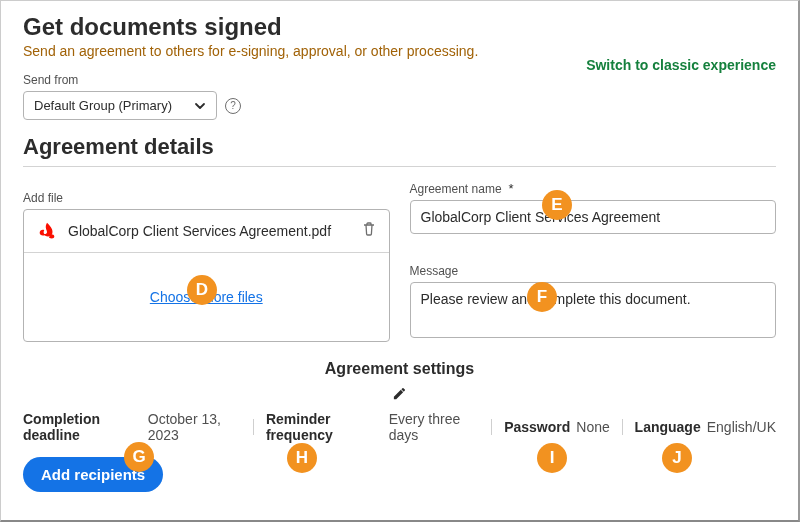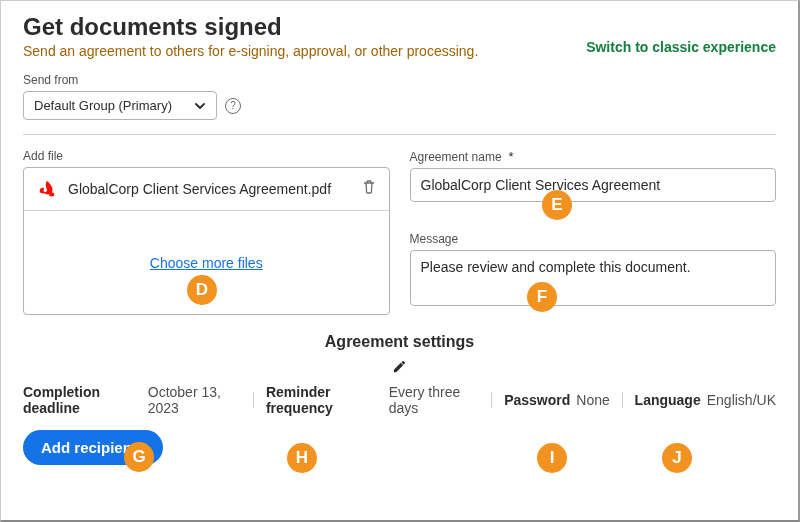--- a/index.html
+++ b/index.html
@@ -16,21 +16,21 @@
     border-right: 2px solid #999;
     border-bottom: 2px solid #888;
   }
   .container {
     padding: 12px 22px 14px 22px;
     position: relative;
   }
   .top-row {
     display: flex;
     justify-content: space-between;
-    align-items: center;
+    align-items: flex-end;
   }
   h1.title {
     font-size: 24px;
     font-weight: 700;
     margin: 0 0 2px 0;
     color: #2c2c2c;
   }
   .subtitle {
     font-size: 14px;
     color: #a16207;
@@ -84,26 +84,27 @@
     color: #2c2c2c;
   }
   .divider {
     border: none;
     border-top: 1px solid #d3d3d3;
     margin: 0 0 14px 0;
   }
   .two-col {
     display: flex;
     gap: 20px;
+    align-items: flex-end;
   }
   .col-left, .col-right { flex: 1; }
   .file-box {
     border: 1px solid #b3b3b3;
     border-radius: 4px;
-    height: 148px;
+    height: 133px;
     display: flex;
     flex-direction: column;
     overflow: hidden;
   }
   .file-row {
     display: flex;
     align-items: center;
     padding: 10px 12px;
     gap: 10px;
     border-bottom: 1px solid #d3d3d3;
@@ -223,20 +224,21 @@
       <span>Default Group (Primary)</span>
       <span class="chevron-down">
         <svg width="12" height="12" viewBox="0 0 12 12">
             <path d="M2 4 L6 8 L10 4" fill="none" stroke="#2c2c2c" stroke-width="1.8" stroke-linecap="round" stroke-linejoin="round"></path>
           </svg>
       </span>
     </div>
     <div class="help-icon">?</div>
   </div>
 
+  <h2 class="section">Agreement details</h2>
   <hr class="divider">
 
   <div class="two-col">
     <div class="col-left">
       <div class="label-small">Add file</div>
       <div class="file-box">
         <div class="file-row">
           <span class="acrobat-icon">
             <svg width="22" height="22" viewBox="0 0 24 24">
                 <path fill="#fa0f00" d="M12 3c3 3 6 6 6 10 0 3-2 5-5 5-2 0-4-1-5-3 2 1 4 0 4-2 0-2-3-5 0-10z"></path>

